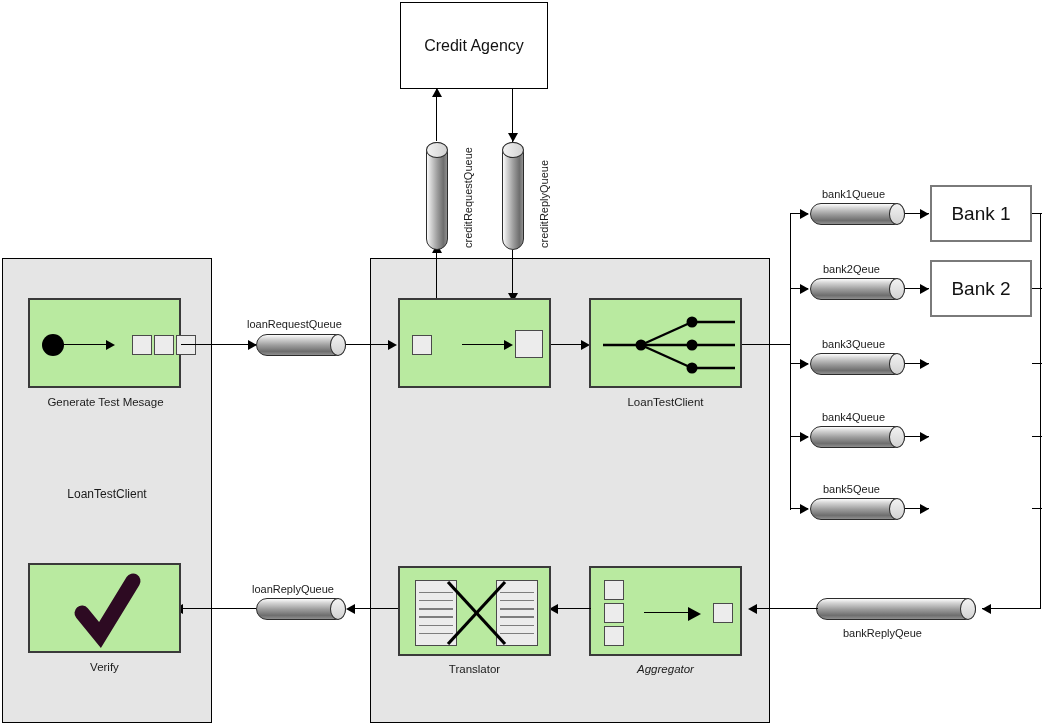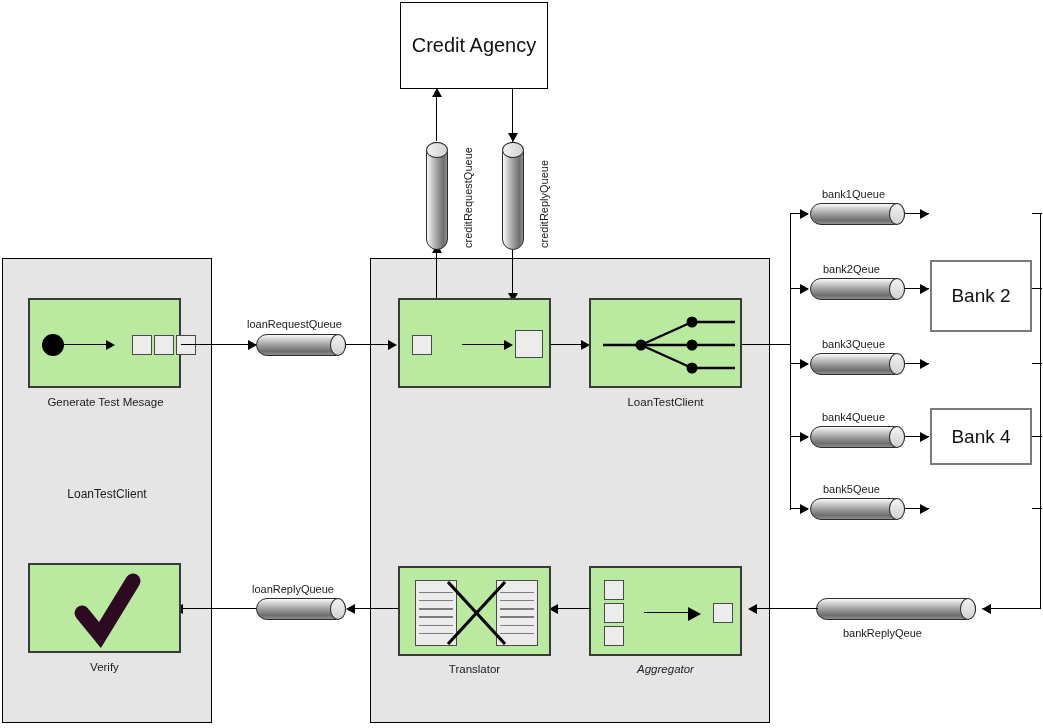--- a/index.html
+++ b/index.html
@@ -9,21 +9,21 @@
   .panel{position:absolute;background:#e5e5e5;border:1.5px solid #000;box-sizing:border-box;}
   .panel-label{position:absolute;font-size:12px;color:#1b1b1b;text-align:center;white-space:nowrap;}
 
   .greenbox{position:absolute;background:#b9eaa0;border:2px solid #3a3a3a;box-sizing:border-box;}
   .whitebox{position:absolute;background:#ffffff;border:2px solid #7a7a7a;box-sizing:border-box;
             display:flex;align-items:center;justify-content:center;}
   .whitebox span{font-size:19px;color:#121212;}
 
   .creditbox{position:absolute;background:#ffffff;border:1.5px solid #000;box-sizing:border-box;
              display:flex;align-items:center;justify-content:center;}
-  .creditbox span{font-size:20px;color:#121212;}
+  .creditbox span{font-size:16px;color:#121212;}
 
   .cap{position:absolute;font-size:11.5px;color:#1b1b1b;text-align:center;white-space:nowrap;}
   .qlabel{position:absolute;font-size:11px;color:#1b1b1b;white-space:nowrap;}
   .qlabel.vert{transform-origin:0 0;transform:rotate(-90deg);}
 
   
   .queue{position:absolute;height:22px;border:1.2px solid #2b2b2b;border-radius:11px/11px;
          box-sizing:border-box;
          background:linear-gradient(to bottom,#fcfcfc 0%,#d7d7d7 18%,#9c9c9c 52%,#6e6e6e 82%,#8f8f8f 100%);}
   .queue .qcap{position:absolute;right:-1px;top:-1px;width:16px;height:22px;
@@ -137,31 +137,34 @@
   <div class="ln lnv" style="left:790px;top:213px;height:297px;"></div>
 
   <div class="ln lnh" style="left:790px;top:213px;width:18px;"></div>
   <div class="arr arr-r" style="left:800px;top:209px;"></div>
   <div class="queue" style="left:810px;top:203px;width:95px;">
       <span class="qcap"></span>
     </div>
   <div class="qlabel" style="left:822px;top:188px;">bank1Queue</div>
   <div class="ln lnh" style="left:905px;top:213px;width:24px;"></div>
   <div class="arr arr-r" style="left:920px;top:209px;"></div>
+  <div class="whitebox" style="left:930px;top:185px;width:102px;height:57px;">
+    <span>Bank 1</span>
+  </div>
   <div class="ln lnh" style="left:1032px;top:213px;width:10px;"></div>
 
   <div class="ln lnh" style="left:790px;top:288px;width:18px;"></div>
   <div class="arr arr-r" style="left:800px;top:284px;"></div>
   <div class="queue" style="left:810px;top:278px;width:95px;">
       <span class="qcap"></span>
     </div>
   <div class="qlabel" style="left:823px;top:263px;">bank2Qeue</div>
   <div class="ln lnh" style="left:905px;top:288px;width:24px;"></div>
   <div class="arr arr-r" style="left:920px;top:284px;"></div>
-  <div class="whitebox" style="left:930px;top:260px;width:102px;height:72px;">
+  <div class="whitebox" style="left:930px;top:260px;width:102px;height:57px;">
     <span>Bank 2</span>
   </div>
   <div class="ln lnh" style="left:1032px;top:288px;width:10px;"></div>
 
   <div class="ln lnh" style="left:790px;top:363px;width:18px;"></div>
   <div class="arr arr-r" style="left:800px;top:359px;"></div>
   <div class="queue" style="left:810px;top:353px;width:95px;">
       <span class="qcap"></span>
     </div>
   <div class="qlabel" style="left:822px;top:338px;">bank3Queue</div>
@@ -170,23 +173,20 @@
   <div class="ln lnh" style="left:1032px;top:363px;width:10px;"></div>
 
   <div class="ln lnh" style="left:790px;top:436px;width:18px;"></div>
   <div class="arr arr-r" style="left:800px;top:432px;"></div>
   <div class="queue" style="left:810px;top:426px;width:95px;">
       <span class="qcap"></span>
     </div>
   <div class="qlabel" style="left:822px;top:411px;">bank4Queue</div>
   <div class="ln lnh" style="left:905px;top:436px;width:24px;"></div>
   <div class="arr arr-r" style="left:920px;top:432px;"></div>
-  <div class="whitebox" style="left:930px;top:408px;width:102px;height:57px;">
-    <span>Bank 4</span>
-  </div>
   <div class="ln lnh" style="left:1032px;top:436px;width:10px;"></div>
 
   <div class="ln lnh" style="left:790px;top:508px;width:18px;"></div>
   <div class="arr arr-r" style="left:800px;top:504px;"></div>
   <div class="queue" style="left:810px;top:498px;width:95px;">
       <span class="qcap"></span>
     </div>
   <div class="qlabel" style="left:823px;top:483px;">bank5Qeue</div>
   <div class="ln lnh" style="left:905px;top:508px;width:24px;"></div>
   <div class="arr arr-r" style="left:920px;top:504px;"></div>

